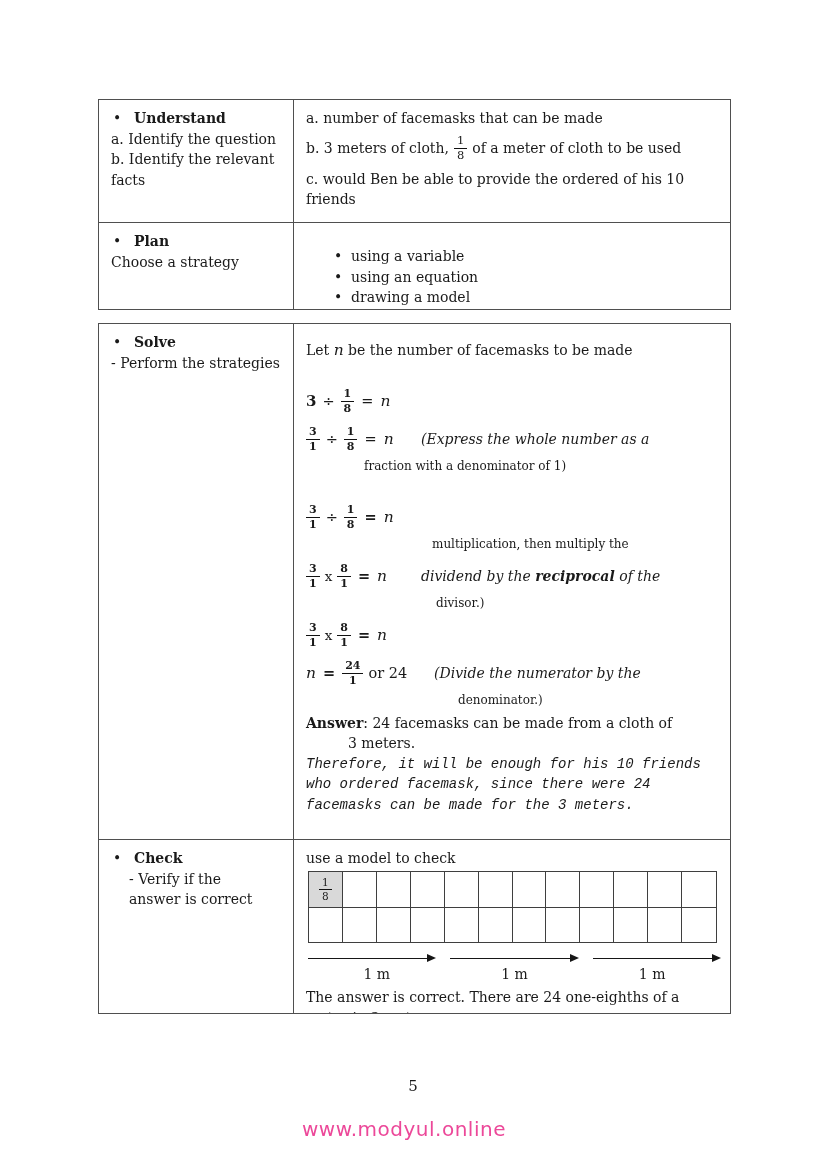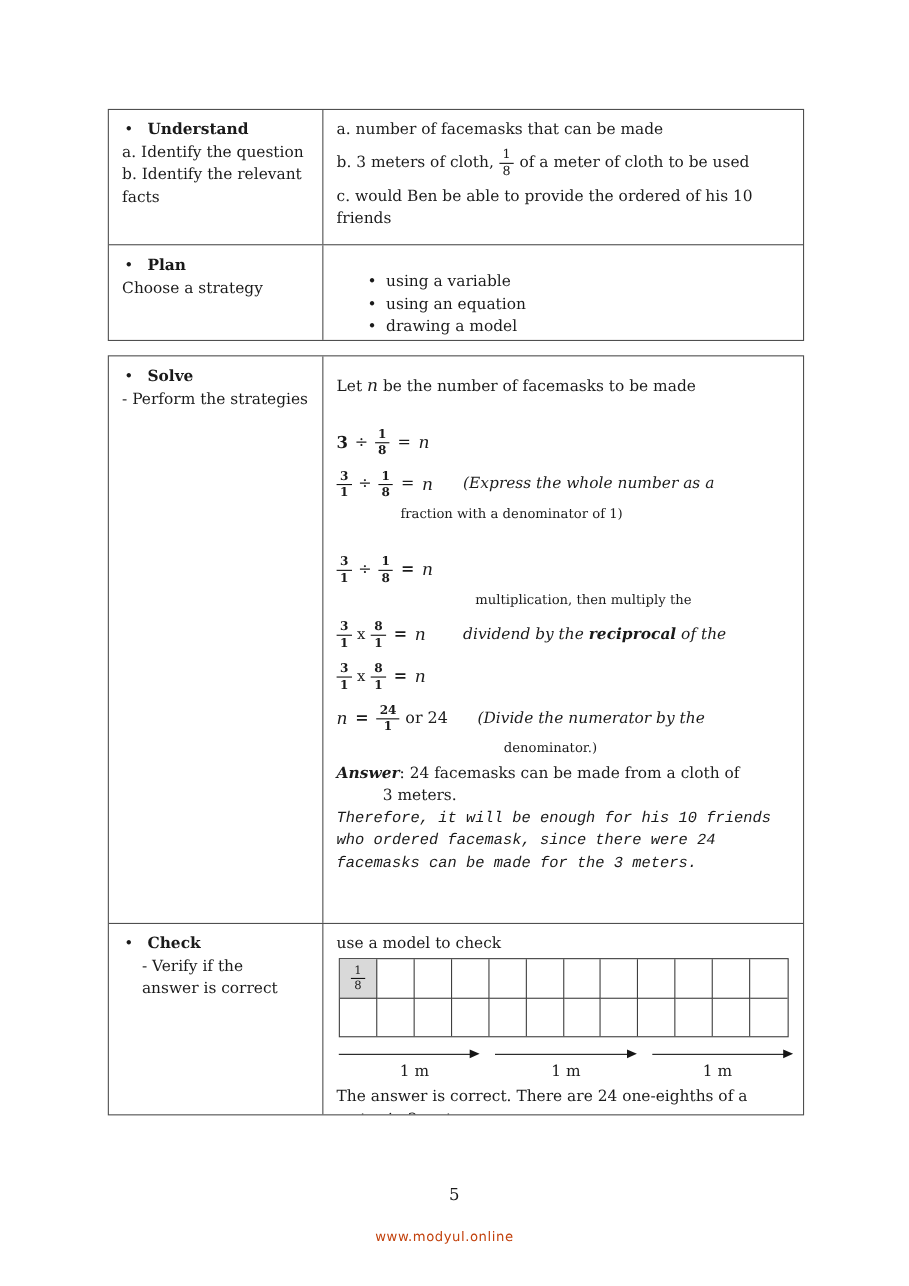--- a/index.html
+++ b/index.html
@@ -49,42 +49,42 @@
   .eqsign{margin:0 7px;font-weight:bold;}
   .eqsign.lt{font-weight:normal;}
   .nvar{font-style:italic;font-size:15.5px;}
   .bold3{font-weight:bold;font-size:15px;}
   .ann{font-size:14px;font-style:italic;}
   .cont{font-size:12px;line-height:21px;}
   .mt-lg{margin-top:24px;}
   .mt-sm{margin-top:5px;}
   .eq-h{height:33px;}
   .answer-line{margin-top:2px;}
-  .answer-lbl{font-weight:bold;font-style:italic;text-align:right;}
+  .answer-lbl{font-weight:bold;text-align:right;}
   .answer-l2{padding-left:42px;}
   .italic-note{font-style:italic;font-family:Liberation Mono, monospace;}
 
   
   .model-caption{margin-bottom:2px;}
   .model-grid{display:grid;grid-template-columns:repeat(12,1fr);width:409px;margin-left:2px;border:1px solid #3f3f3f;box-sizing:border-box;background:#fff;}
   .gc{height:36px;border-right:1px solid #3f3f3f;border-bottom:1px solid #3f3f3f;box-sizing:border-box;display:flex;align-items:center;justify-content:center;}
   .gc:nth-child(12n){border-right:none;}
   .gc:nth-child(n+13){border-bottom:none;height:34px;}
   .gc.shaded{background:#d9d9d9;}
   .arrow-row{display:flex;gap:14px;width:413px;margin:11px 0 0 2px;}
   .arrow{flex:1;position:relative;height:10px;}
   .arrow::before{content:"";position:absolute;left:0;right:7px;top:4px;border-top:1.7px solid #161616;}
   .arrow::after{content:"";position:absolute;right:0;top:0.5px;width:0;height:0;border-left:9px solid #161616;border-top:4.5px solid transparent;border-bottom:4.5px solid transparent;}
   .meter-row{display:flex;width:413px;margin-left:2px;}
   .meter-row span{flex:1;text-align:center;font-size:14px;}
   .conclusion{margin-top:3px;}
 
   
   .page-number{position:absolute;left:0;top:1077px;width:826px;text-align:center;font-size:15px;}
-  .watermark{position:absolute;left:0;top:1117px;width:808px;text-align:center;font-size:12px;color:#c2410c;font-family:"DejaVu Sans","Liberation Sans",sans-serif;letter-spacing:0.5px;}
+  .watermark{position:absolute;left:0;top:1117px;width:808px;text-align:center;font-size:20px;color:#ec4899;font-family:"DejaVu Sans","Liberation Sans",sans-serif;letter-spacing:0.5px;}
 </style>
 </head>
 <body>
 
 <div class="page">
 
   <div class="tbl tbl1">
     <div class="trow r-understand">
       <div class="tleft">
         <div class="title-line">
@@ -209,20 +209,21 @@
                 <span class="fn">8</span>
                 <span class="fd">1</span>
               </span>
             <span class="eqsign">=</span>
             <span class="nvar">n</span>
           </div>
           <div class="ann">
             <span>dividend by the </span><b>reciprocal</b><span> of the</span>
           </div>
         </div>
+        <div class="cont" style="margin-left:130px">divisor.)</div>
 
         <div class="eq eq-h mt-sm">
           <div class="eq-lhs">
             <span class="frac">
                 <span class="fn">3</span>
                 <span class="fd">1</span>
               </span>
             <span class="opx">x</span>
             <span class="frac">
                 <span class="fn">8</span>

